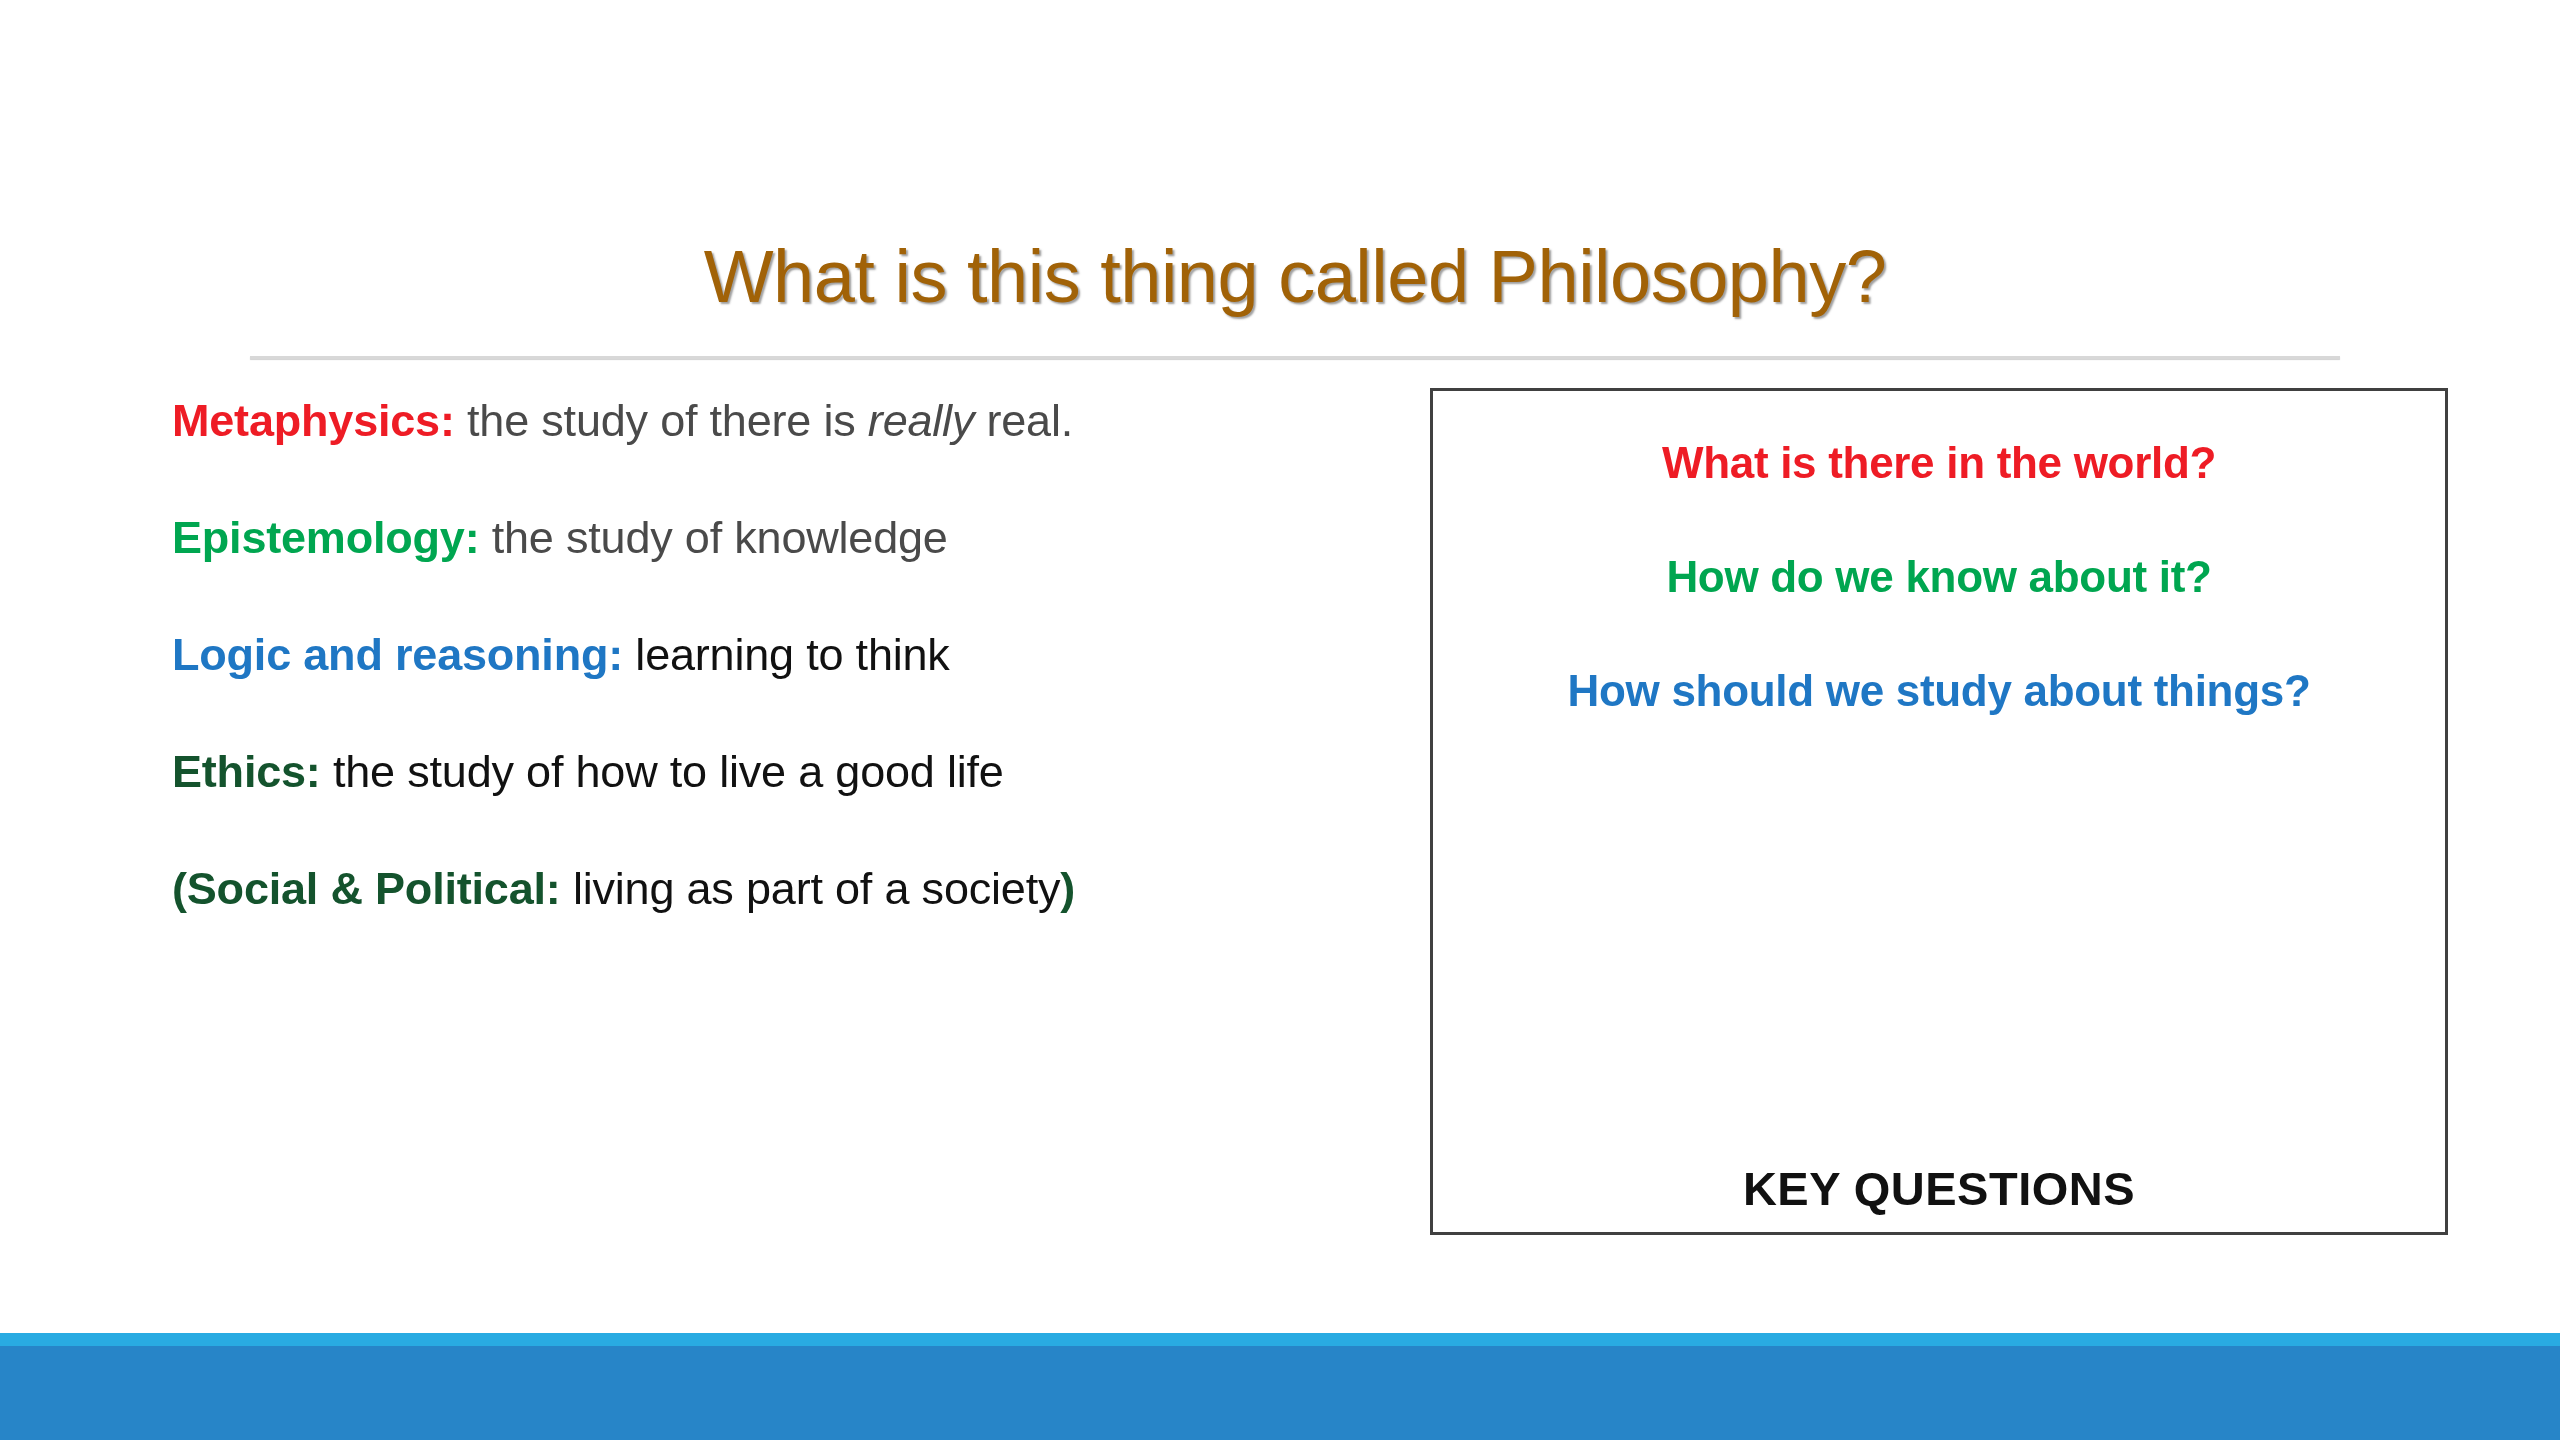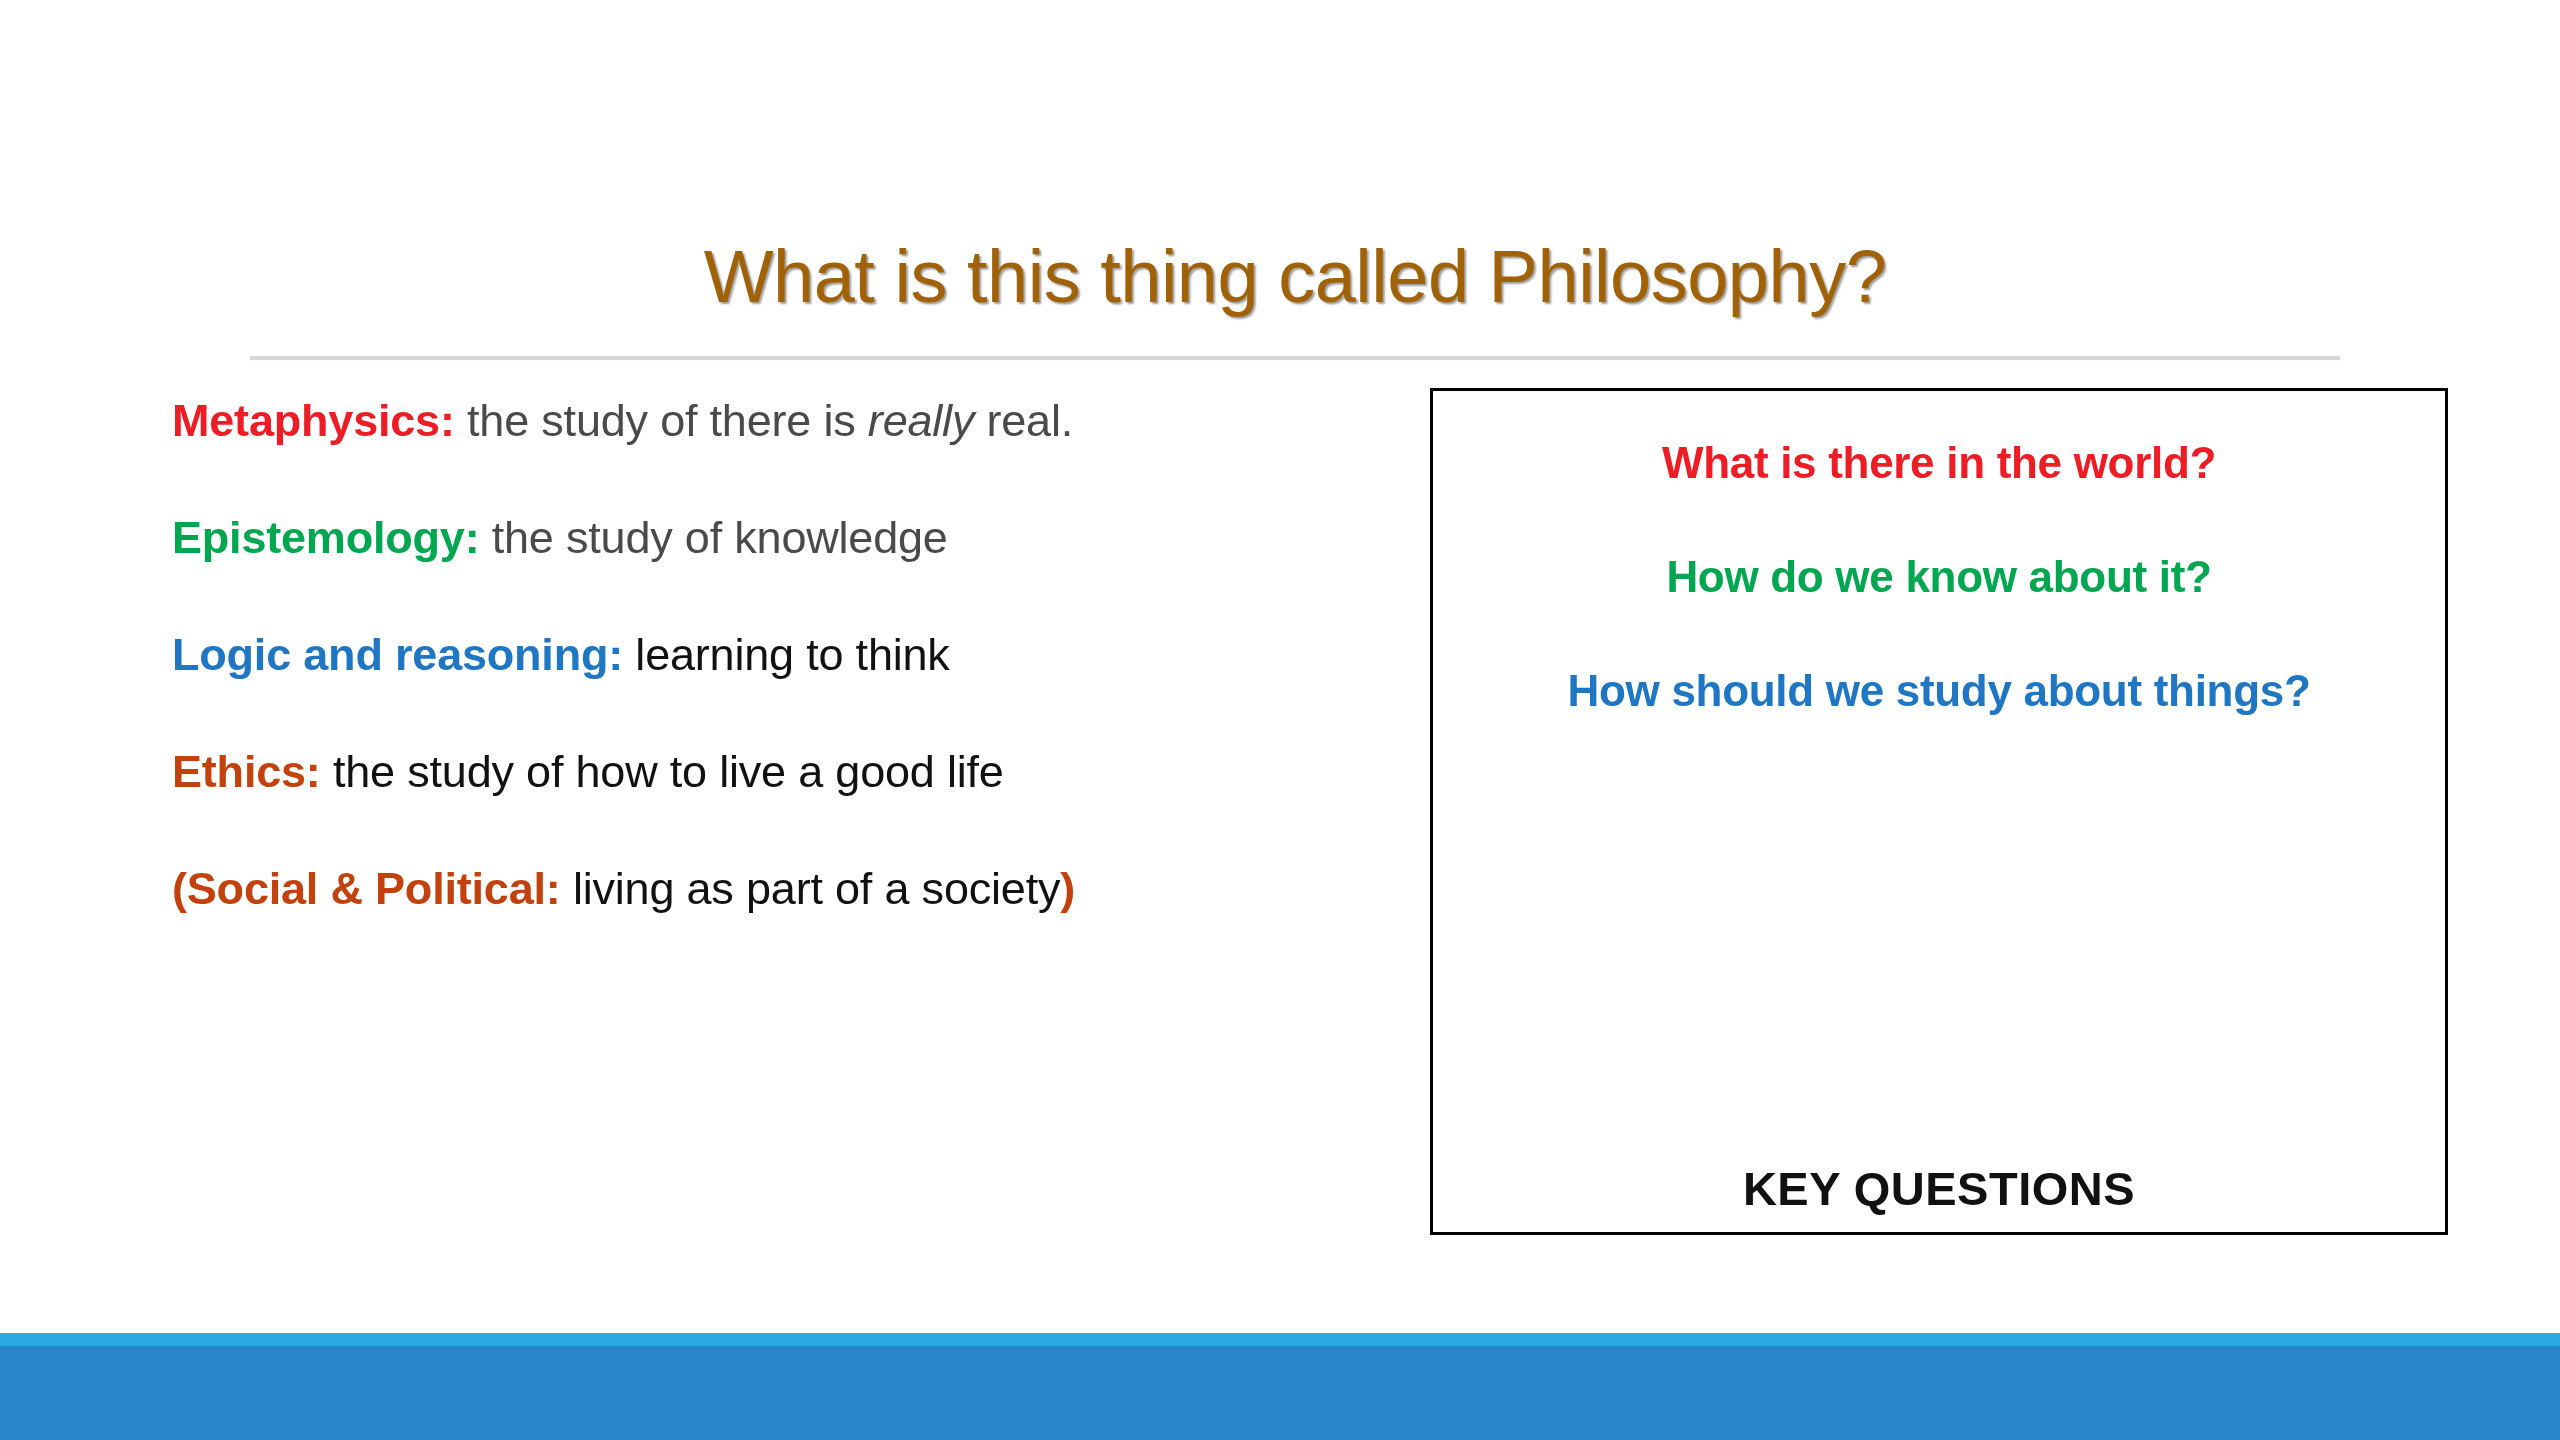--- a/index.html
+++ b/index.html
@@ -76,32 +76,32 @@
   }
   .bullet .ital {
     font-style: italic;
   }
   .bullet .paren {
     font-weight: bold;
   }
   .t-red    { color: #ee1c25; }
   .t-green  { color: #00A650; }
   .t-blue   { color: #1F77C4; }
-  .t-purple { color: #c2410c; }
+  .t-purple { color: #14532d; }
   .t-gray   { color: #4a4a4a; }
   .t-black  { color: #111111; }
 
   
   .kq-box {
     position: absolute;
     left: 1430px;
     top: 388px;
     width: 1018px;
     height: 847px;
-    border: 3px solid #000000;
+    border: 3px solid #404040;
     background: #ffffff;
     box-sizing: border-box;
   }
   .kq-inner {
     position: relative;
     width: 100%;
     height: 100%;
   }
   .kq-line {
     position: absolute;

